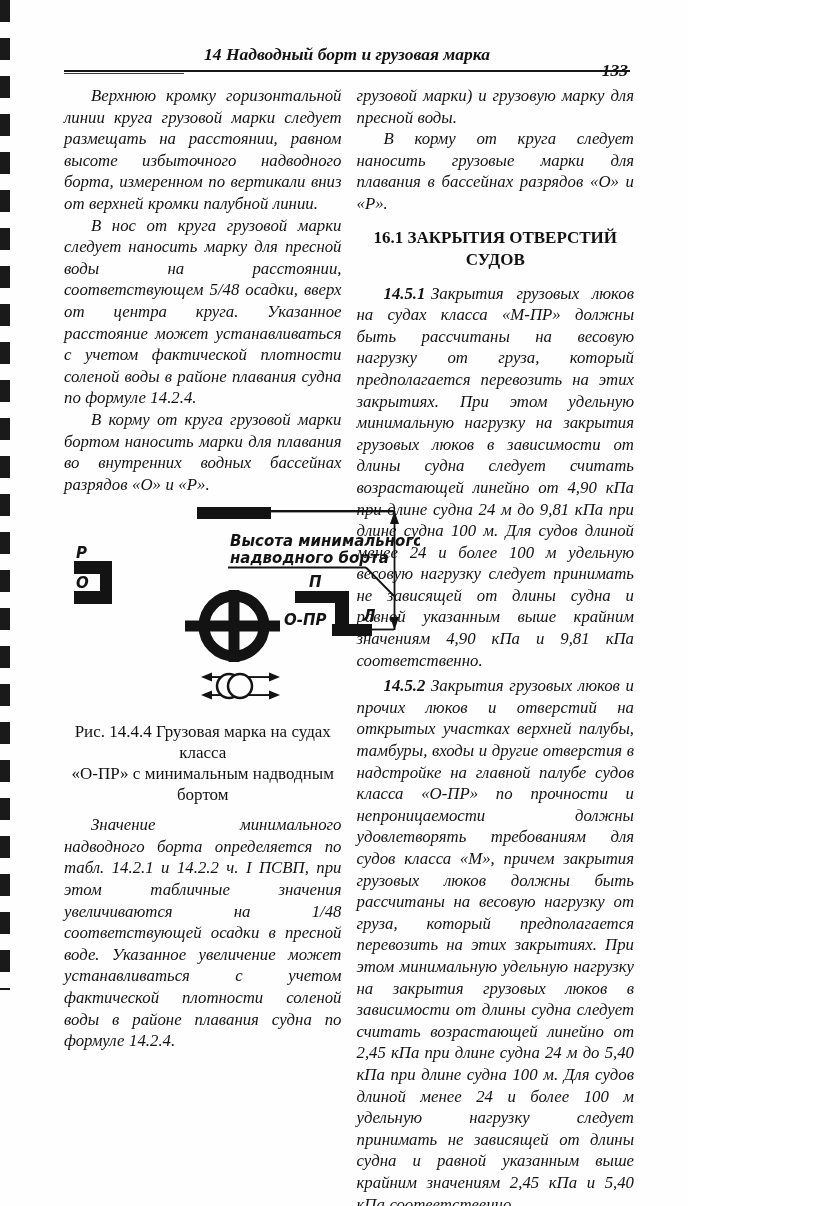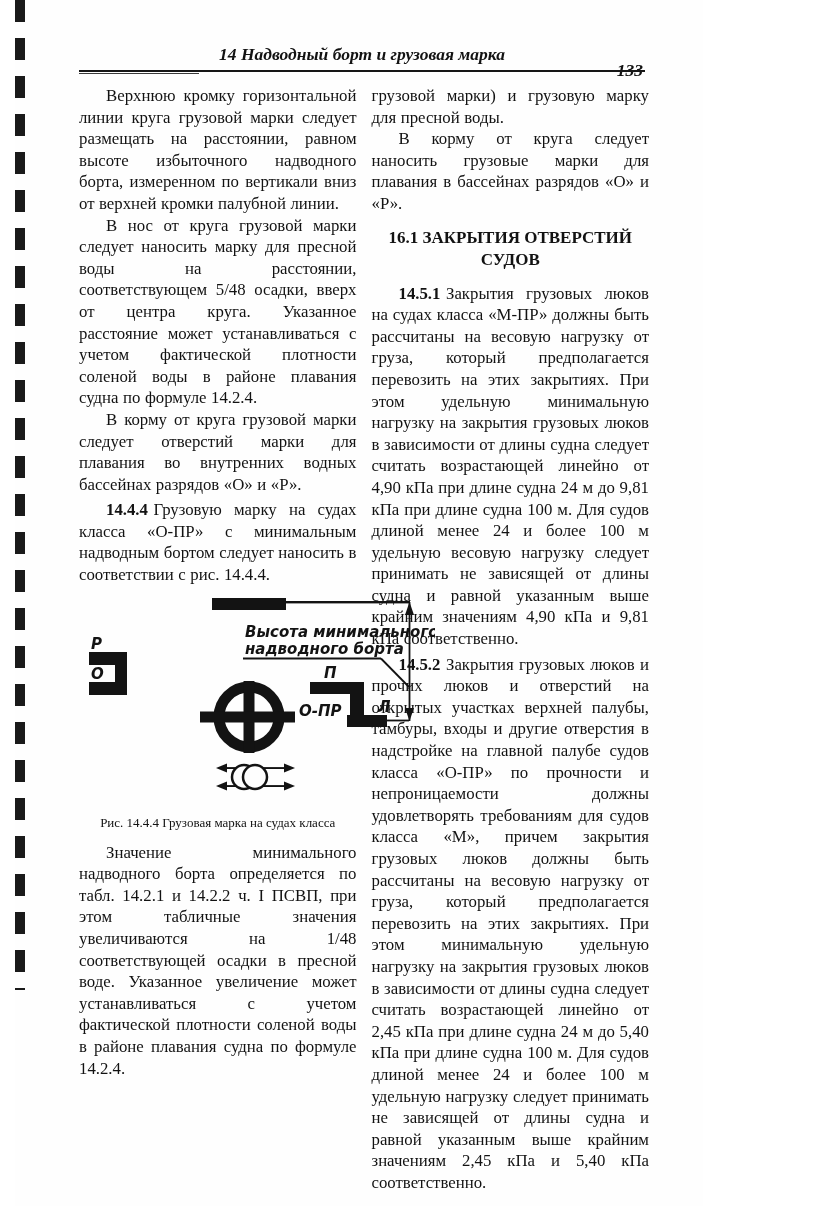--- a/index.html
+++ b/index.html
@@ -4,21 +4,20 @@
 <style>
   html, body { margin:0; padding:0; background:#ffffff; }
   .page {
     position: relative;
     width: 688px;
     height: 1206px;
     background: #fefefe;
     color: #121212;
     font-family: "Liberation Serif", "DejaVu Serif", serif;
     overflow: hidden;
-    margin-left: 15px;
   }
   
   .edge-marks {
     position: absolute;
     left: 0; top: 0;
     width: 10px; height: 990px;
     background: repeating-linear-gradient(to bottom,
       #1a1a1a 0px, #1a1a1a 22px,
       transparent 22px, transparent 38px);
   }
@@ -47,20 +46,21 @@
     gap: 15px;
     margin: 13px 54px 0 64px;
   }
   .column { flex: 1 1 0; min-width: 0; }
   .para {
     margin: 0;
     font-size: 16.8px;
     line-height: 21.6px;
     text-align: justify;
     word-spacing: 0.02em;
+    font-style: italic;
   }
   .indent { text-indent: 27px; }
   .lead-num { font-weight: bold; margin-right: 0.33em; }
   .mt4 { margin-top: 4px; }
   .mt9 { margin-top: 9px; }
   .section-heading {
     margin: 12px 0 11px;
     font-weight: bold;
     font-size: 17px;
     line-height: 22.5px;
@@ -74,21 +74,21 @@
   .fig-svg line { stroke: #131313; }
   .fig-svg text {
     font-family: "DejaVu Sans", sans-serif;
     font-style: italic;
     font-weight: 600;
     font-size: 15px;
     fill: #131313;
   }
   figcaption {
     margin-top: 16px;
-    font-size: 13px;
+    font-size: 17px;
     line-height: 21px;
     text-align: center;
   }
 </style>
 </head>
 <body>
 
 <div class="page">
   <div class="edge-marks"></div>
 
@@ -98,22 +98,21 @@
   </header>
   <div class="header-rule">
     <div class="header-rule-fragment"></div>
   </div>
 
   <main class="columns">
 
     <section class="column">
       <p class="para indent">Верхнюю кромку горизонтальной линии круга грузовой марки следует размещать на расстоянии, равном высоте избыточного надводного борта, измеренном по вертикали вниз от верхней кромки палубной линии.</p>
       <p class="para indent">В нос от круга грузовой марки следует наносить марку для пресной воды на расстоянии, соответствующем 5/48 осадки, вверх от центра круга. Указанное расстояние может устанавливаться с учетом фактической плотности соленой воды в районе плавания судна по формуле 14.2.4.</p>
-      <p class="para indent">В корму от круга грузовой марки следует отверстий марки для плавания во внутренних водных бассейнах разрядов «О» и «Р».</p>
-      <p class="para indent mt4"><b class="lead-num">14.4.4</b><span>Грузовую марку на судах класса «О-ПР» с минимальным надводным бортом следует наносить в соответствии с рис. 14.4.4.</span></p>
+      <p class="para indent">В корму от круга грузовой марки бортом наносить марки для плавания во внутренних водных бассейнах разрядов «О» и «Р».</p>
 
       <figure class="loadline">
         <svg class="fig-svg" width="356" height="206" viewBox="0 0 356 206">
 
           <rect x="133" y="8" width="74" height="12"></rect>
           <rect x="205" y="11" width="126" height="2.4"></rect>
 
           <rect x="329.6" y="12" width="1.8" height="119"></rect>
           <polygon points="330.5,12 326,25 335,25"></polygon>
           <polygon points="330.5,131 326,118 335,118"></polygon>
@@ -145,20 +144,21 @@
           <polygon points="137,178 148,173.6 148,182.4"></polygon>
           <polygon points="216,178 205,173.6 205,182.4"></polygon>
           <rect x="141" y="195.1" width="71" height="1.9"></rect>
           <polygon points="137,196 148,191.6 148,200.4"></polygon>
           <polygon points="216,196 205,191.6 205,200.4"></polygon>
           <circle class="twin" cx="165" cy="187" r="12" stroke-width="2.5"></circle>
           <circle class="twin" cx="176" cy="187" r="12" stroke-width="2.5"></circle>
         </svg>
         <figcaption>
           <span>Рис. 14.4.4 Грузовая марка на судах класса</span><br>
+          <span>«О-ПР» с минимальным надводным бортом</span>
         </figcaption>
       </figure>
 
       <p class="para indent mt9">Значение минимального надводного борта определяется по табл. 14.2.1 и 14.2.2 ч. I ПСВП, при этом табличные значения увеличиваются на 1/48 соответствующей осадки в пресной воде. Указанное увеличение может устанавливаться с учетом фактической плотности соленой воды в районе плавания судна по формуле 14.2.4.</p>
     </section>
 
     <section class="column">
       <p class="para">грузовой марки) и грузовую марку для пресной воды.</p>
       <p class="para indent">В корму от круга следует наносить грузовые марки для плавания в бассейнах разрядов «О» и «Р».</p>
       <h2 class="section-heading">

